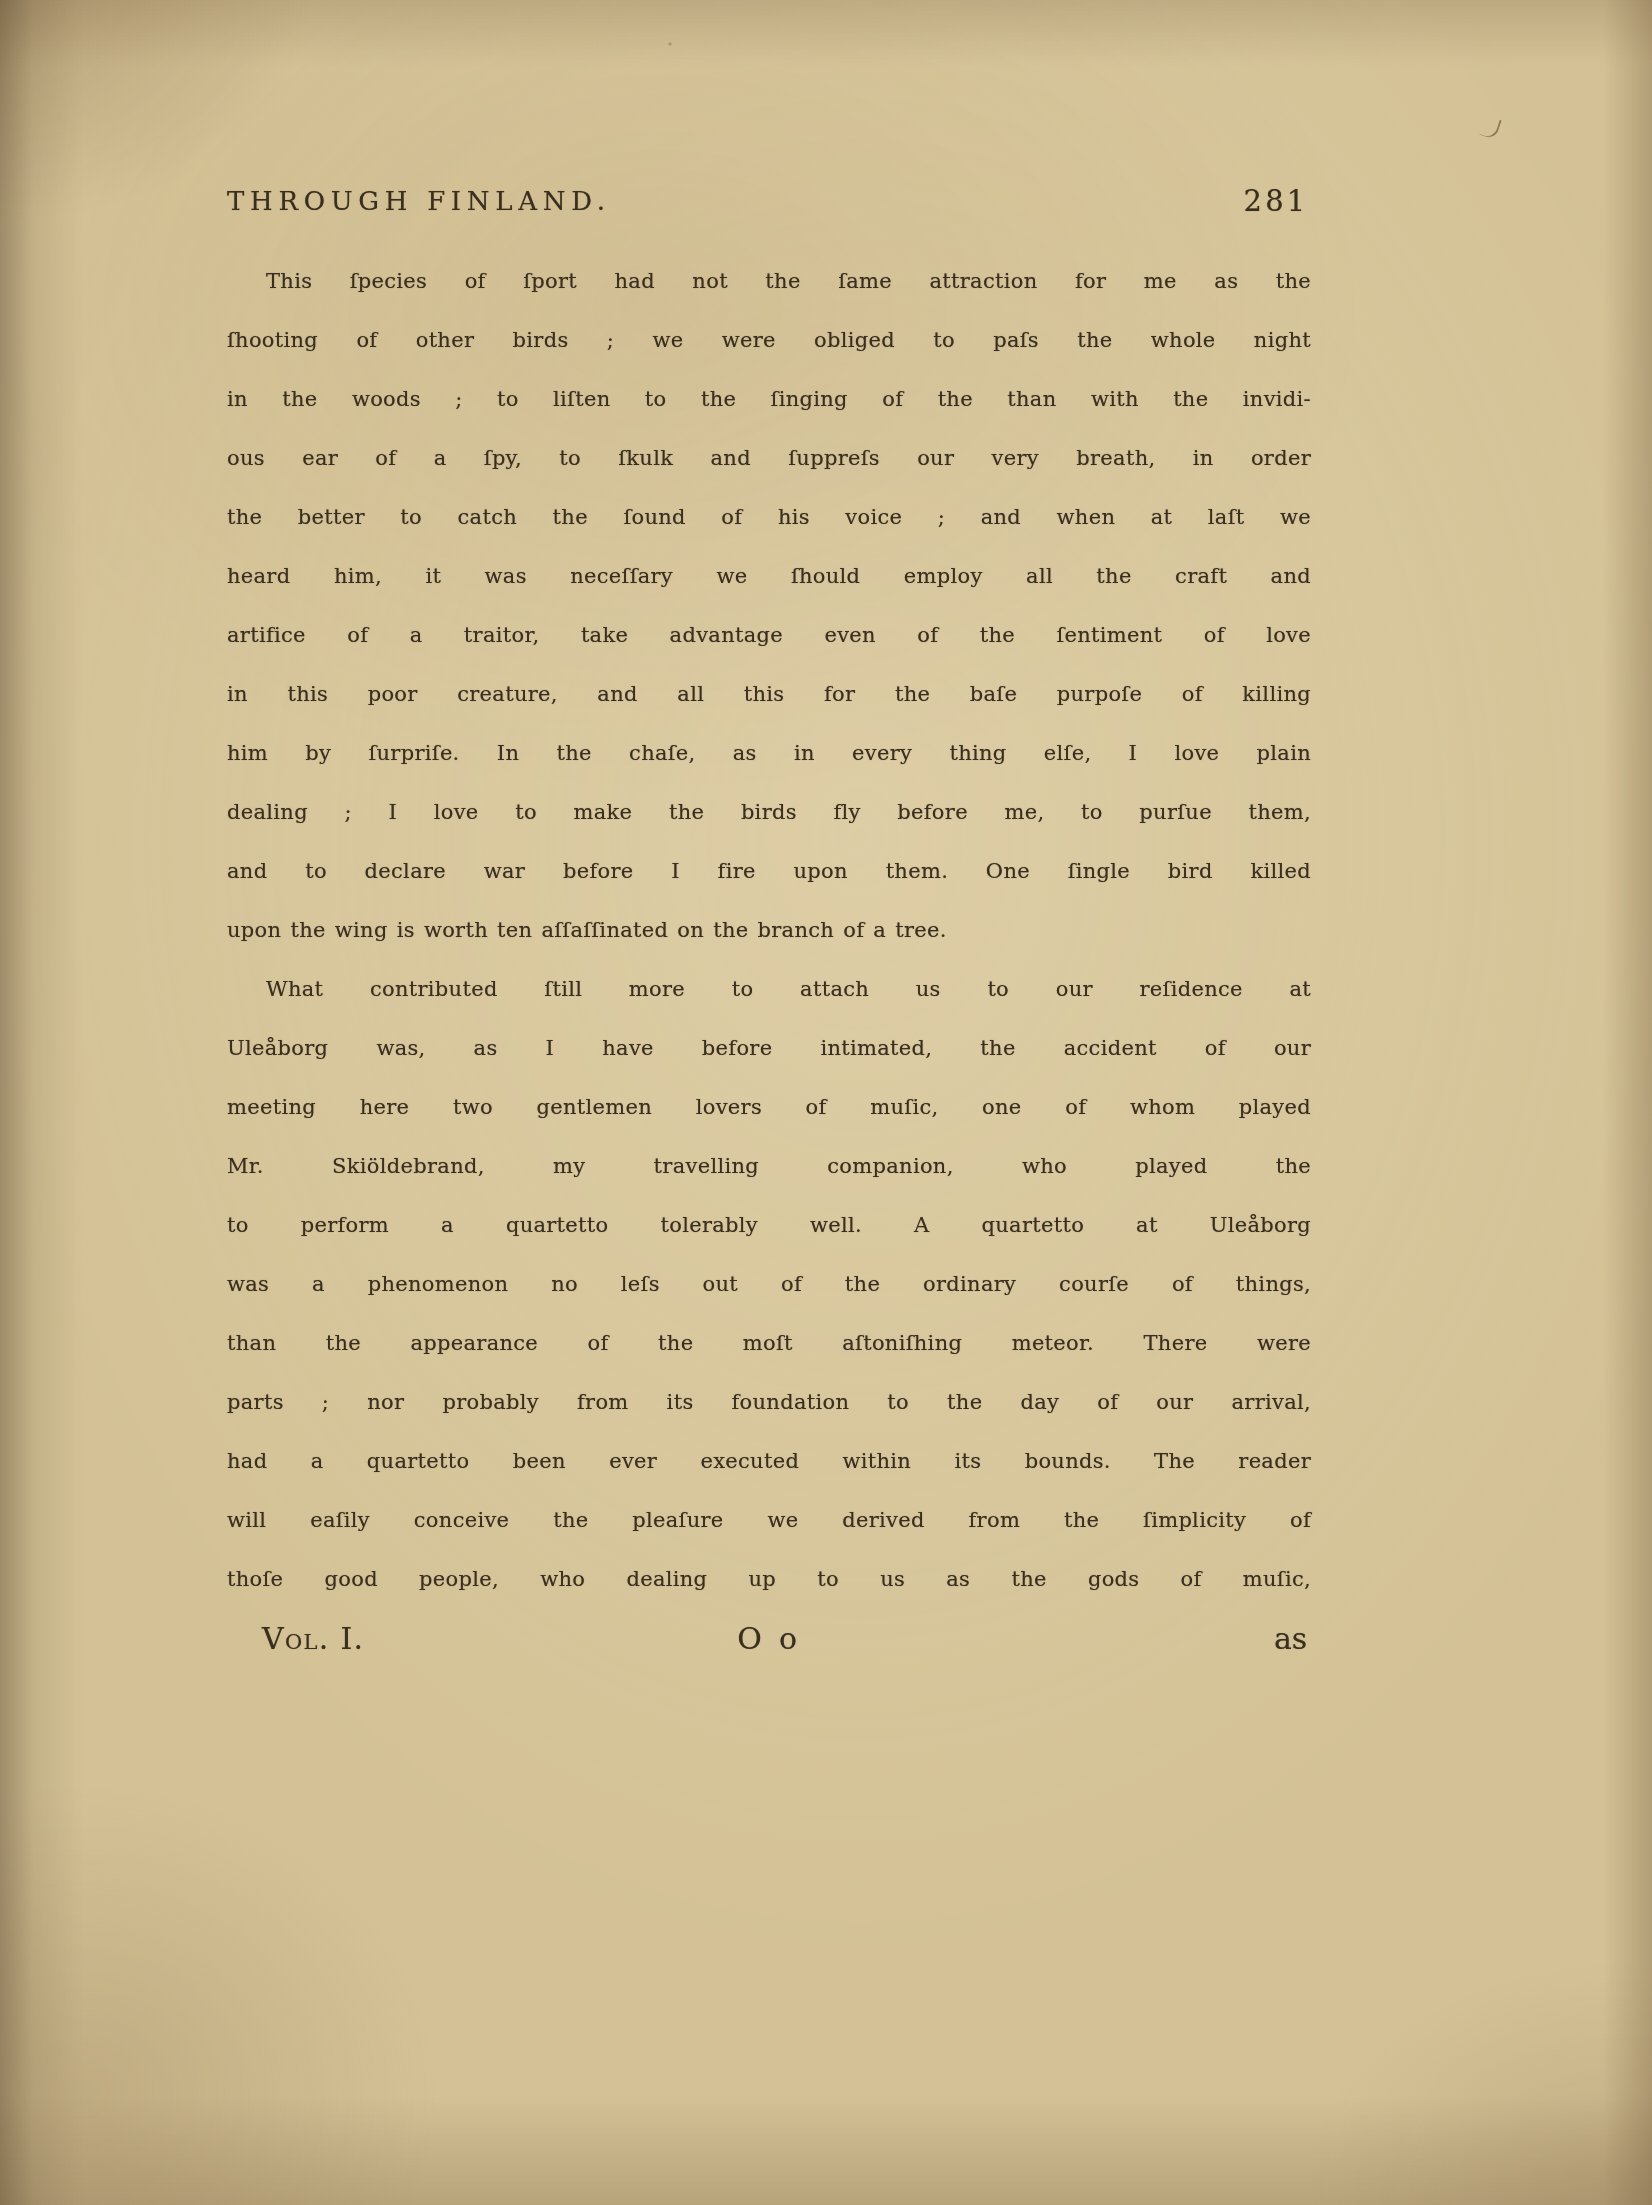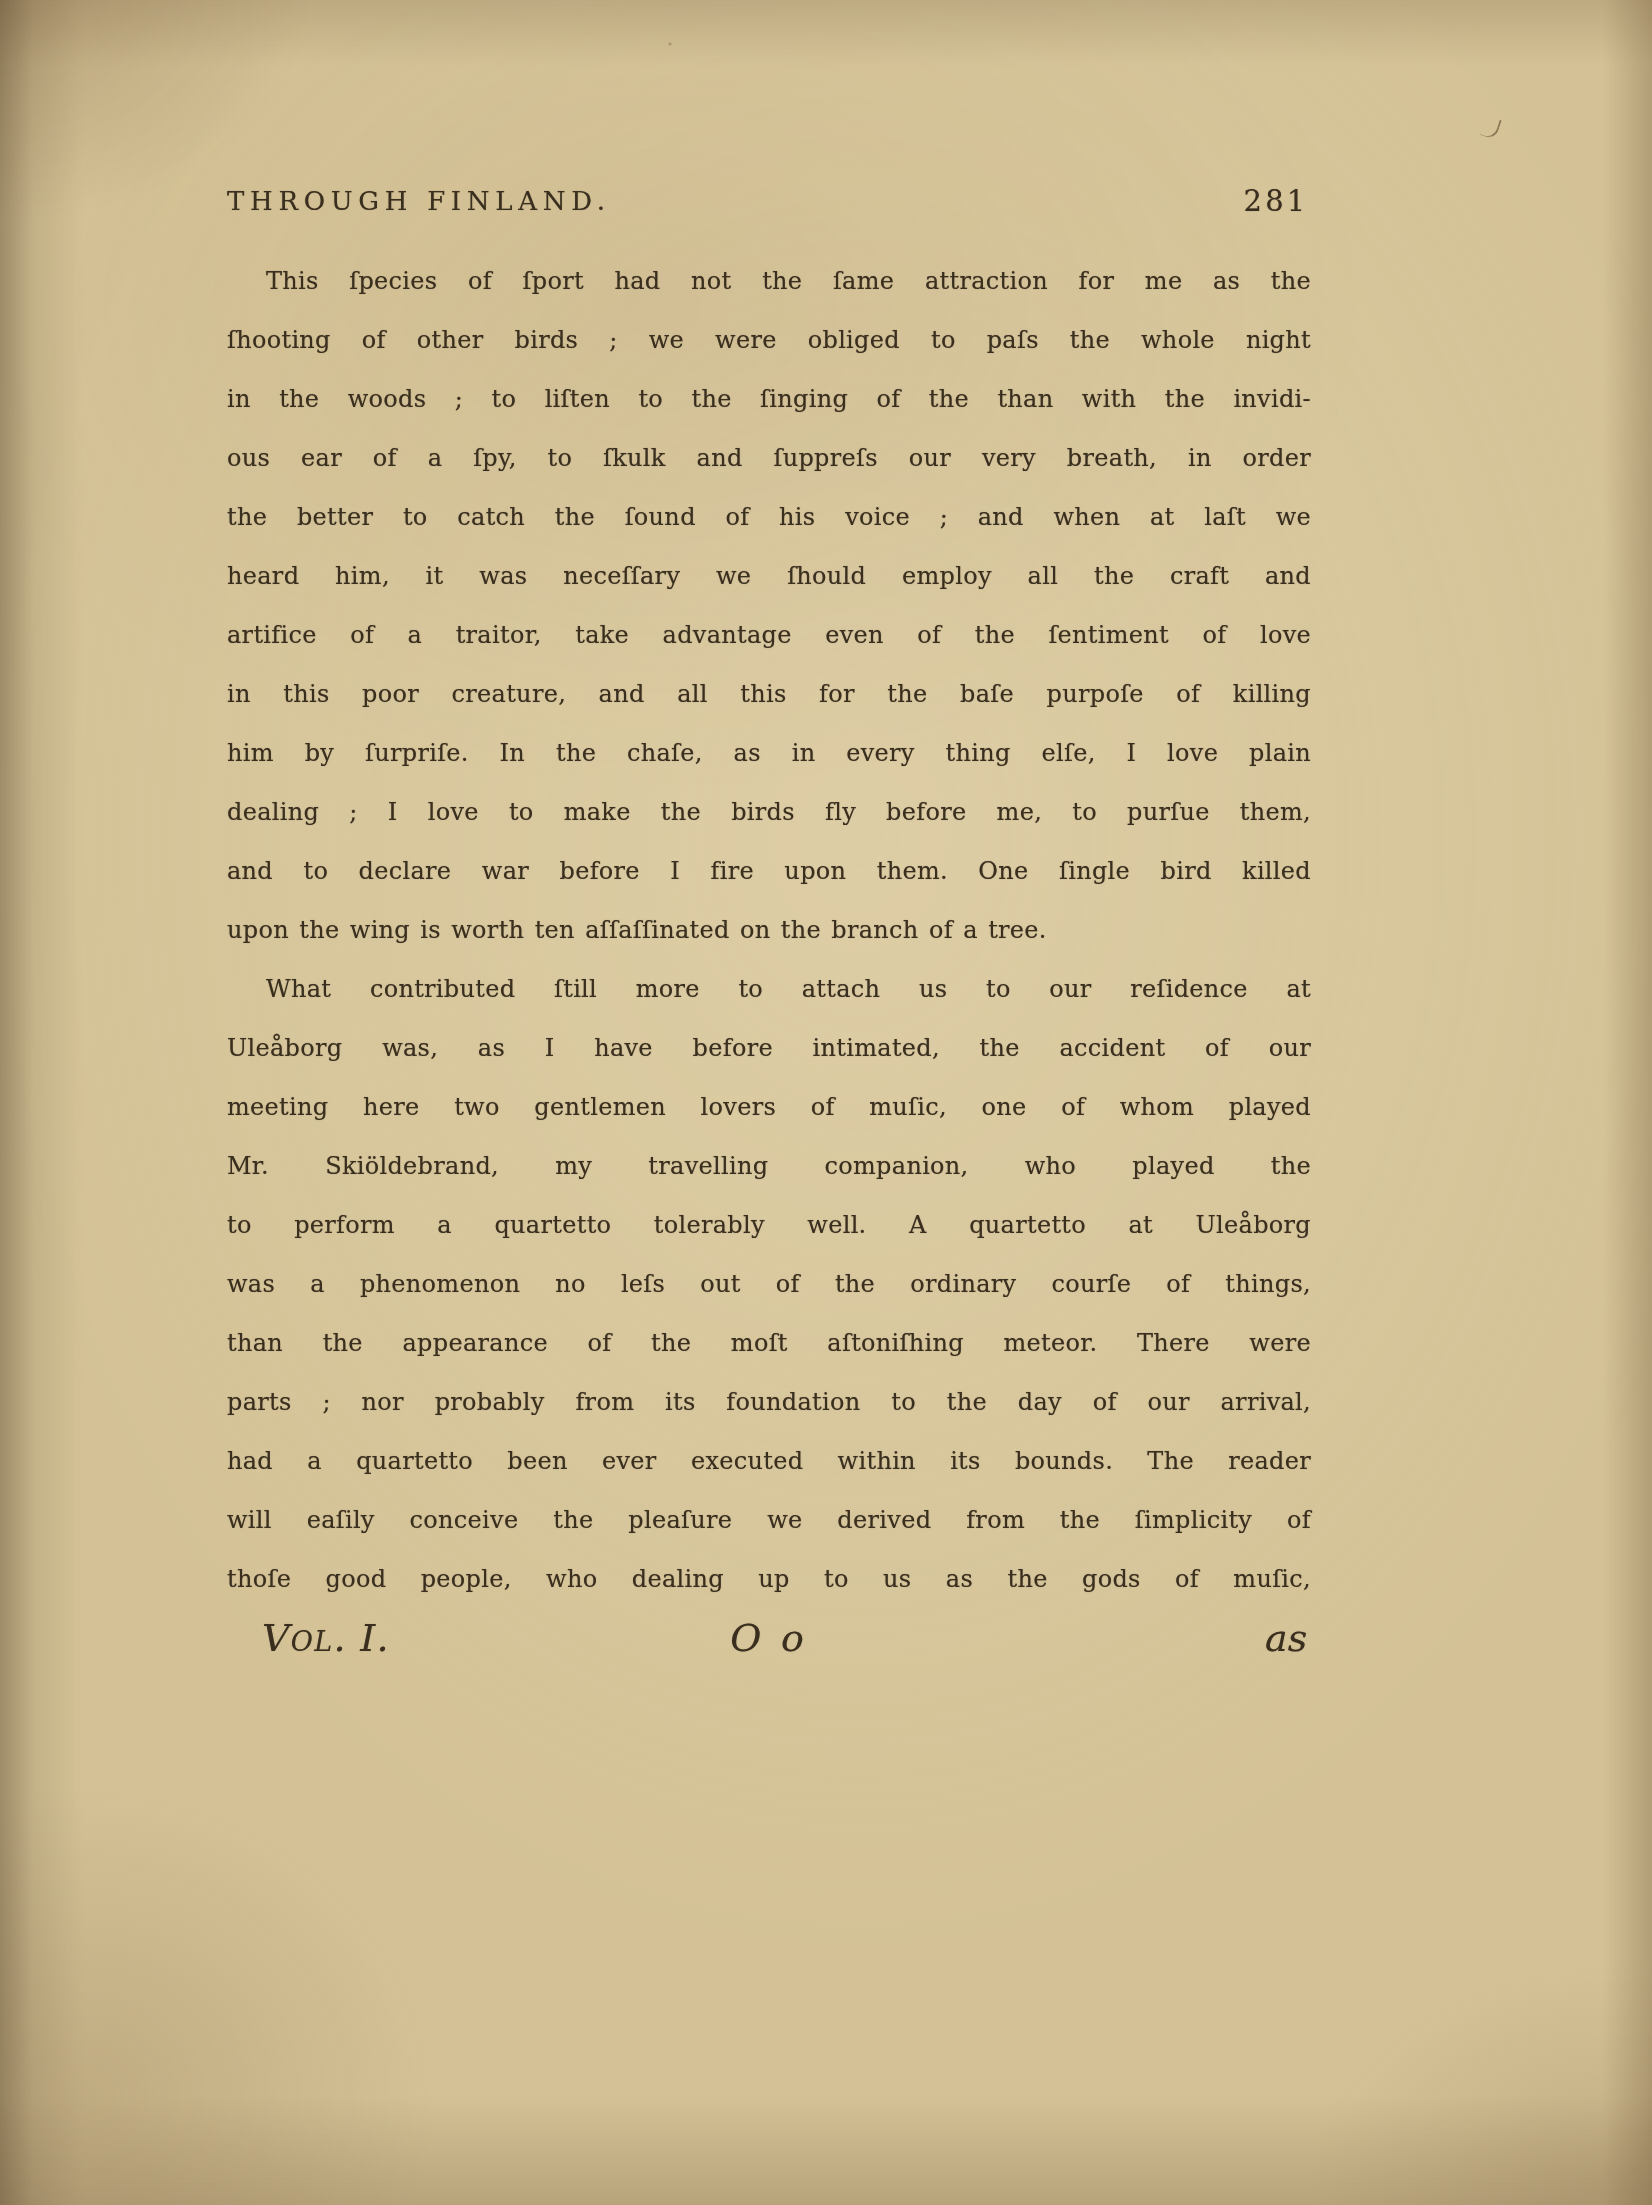--- a/index.html
+++ b/index.html
@@ -49,40 +49,39 @@
     position: absolute;
     right: 2.5px;
     top: 0;
     font-size: 29px;
     letter-spacing: 3.2px;
     text-shadow: 0 0 0.9px rgba(58,47,31,0.55);
   }
 
   .paragraph { margin: 0; }
   .line {
-    font-size: 24px;
+    font-size: 21px;
     line-height: 59px;
     letter-spacing: 0.3px;
     word-spacing: 0.10em;
     text-align: justify;
     text-align-last: justify;
     text-shadow: 0 0 0.9px rgba(58,47,31,0.5);
     white-space: nowrap;
   }
   .line.indent { text-indent: 39px; }
   .line.para-end { text-align-last: left; }
   .line .it { font-style: italic; }
 
   .footer-row {
     position: relative;
     height: 59px;
     line-height: 59px;
-    font-size: 38px;
+    font-size: 30px;
     text-shadow: 0 0 0.9px rgba(58,47,31,0.5);
-    font-style: italic;
   }
   .volume {
     position: absolute;
     left: 35px;
     font-variant: small-caps;
     letter-spacing: 1.3px;
   }
   .signature {
     position: absolute;
     left: 50%;

